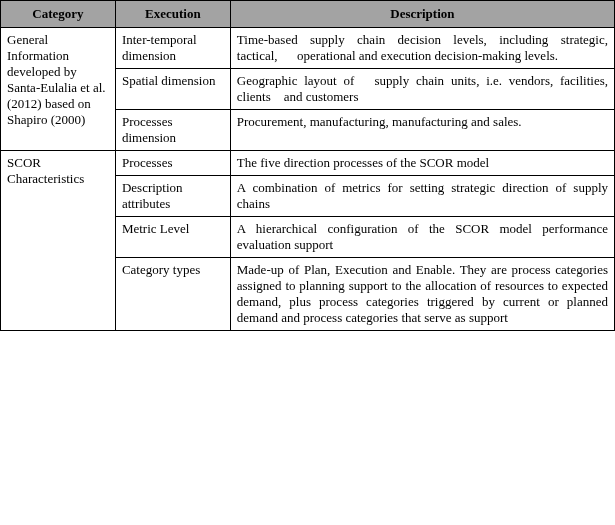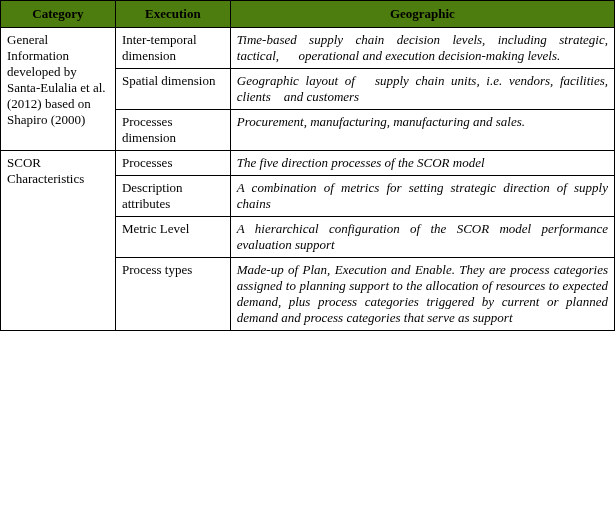--- a/index.html
+++ b/index.html
@@ -21,50 +21,49 @@
     }
     th, td {
       border: 1px solid #000;
       padding: 4px 6px;
       vertical-align: top;
       text-align: left;
     }
     thead th {
       text-align: center;
       font-weight: bold;
-      background: #4d7c0f;
+      background: #a3a3a3;
       padding: 5px 6px;
     }
     td.category-cell {
       width: 115px;
       vertical-align: top;
     }
     td.criteria-cell {
       width: 115px;
       vertical-align: top;
     }
     td.description-cell {
       width: 385px;
       text-align: justify;
       vertical-align: top;
-      font-style: italic;
     }
     .category-main {
       vertical-align: top;
     }
   </style>
 </head>
 <body>
 
 <table>
   <thead>
     <tr>
       <th>Category</th>
       <th>Execution</th>
-      <th>Geographic</th>
+      <th>Description</th>
     </tr>
   </thead>
   <tbody>
 
     <tr>
       <td class="category-cell category-main" rowspan="3">
         <span>General Information developed by Santa-Eulalia et al.(2012) based on Shapiro (2000)</span>
       </td>
       <td class="criteria-cell">
         <span>Inter-temporal dimension</span>
@@ -112,20 +111,20 @@
     <tr>
       <td class="criteria-cell">
         <span>Metric Level</span>
       </td>
       <td class="description-cell">
         <span>A hierarchical configuration of the SCOR model performance evaluation support</span>
       </td>
     </tr>
     <tr>
       <td class="criteria-cell">
-        <span>Process types</span>
+        <span>Category types</span>
       </td>
       <td class="description-cell">
         <span>Made-up of Plan, Execution and Enable. They are process categories assigned to planning support to the allocation of resources to expected demand, plus process categories triggered by current or planned demand and process categories that serve as support</span>
       </td>
     </tr>
   </tbody>
 </table>
 
 </body></html>

